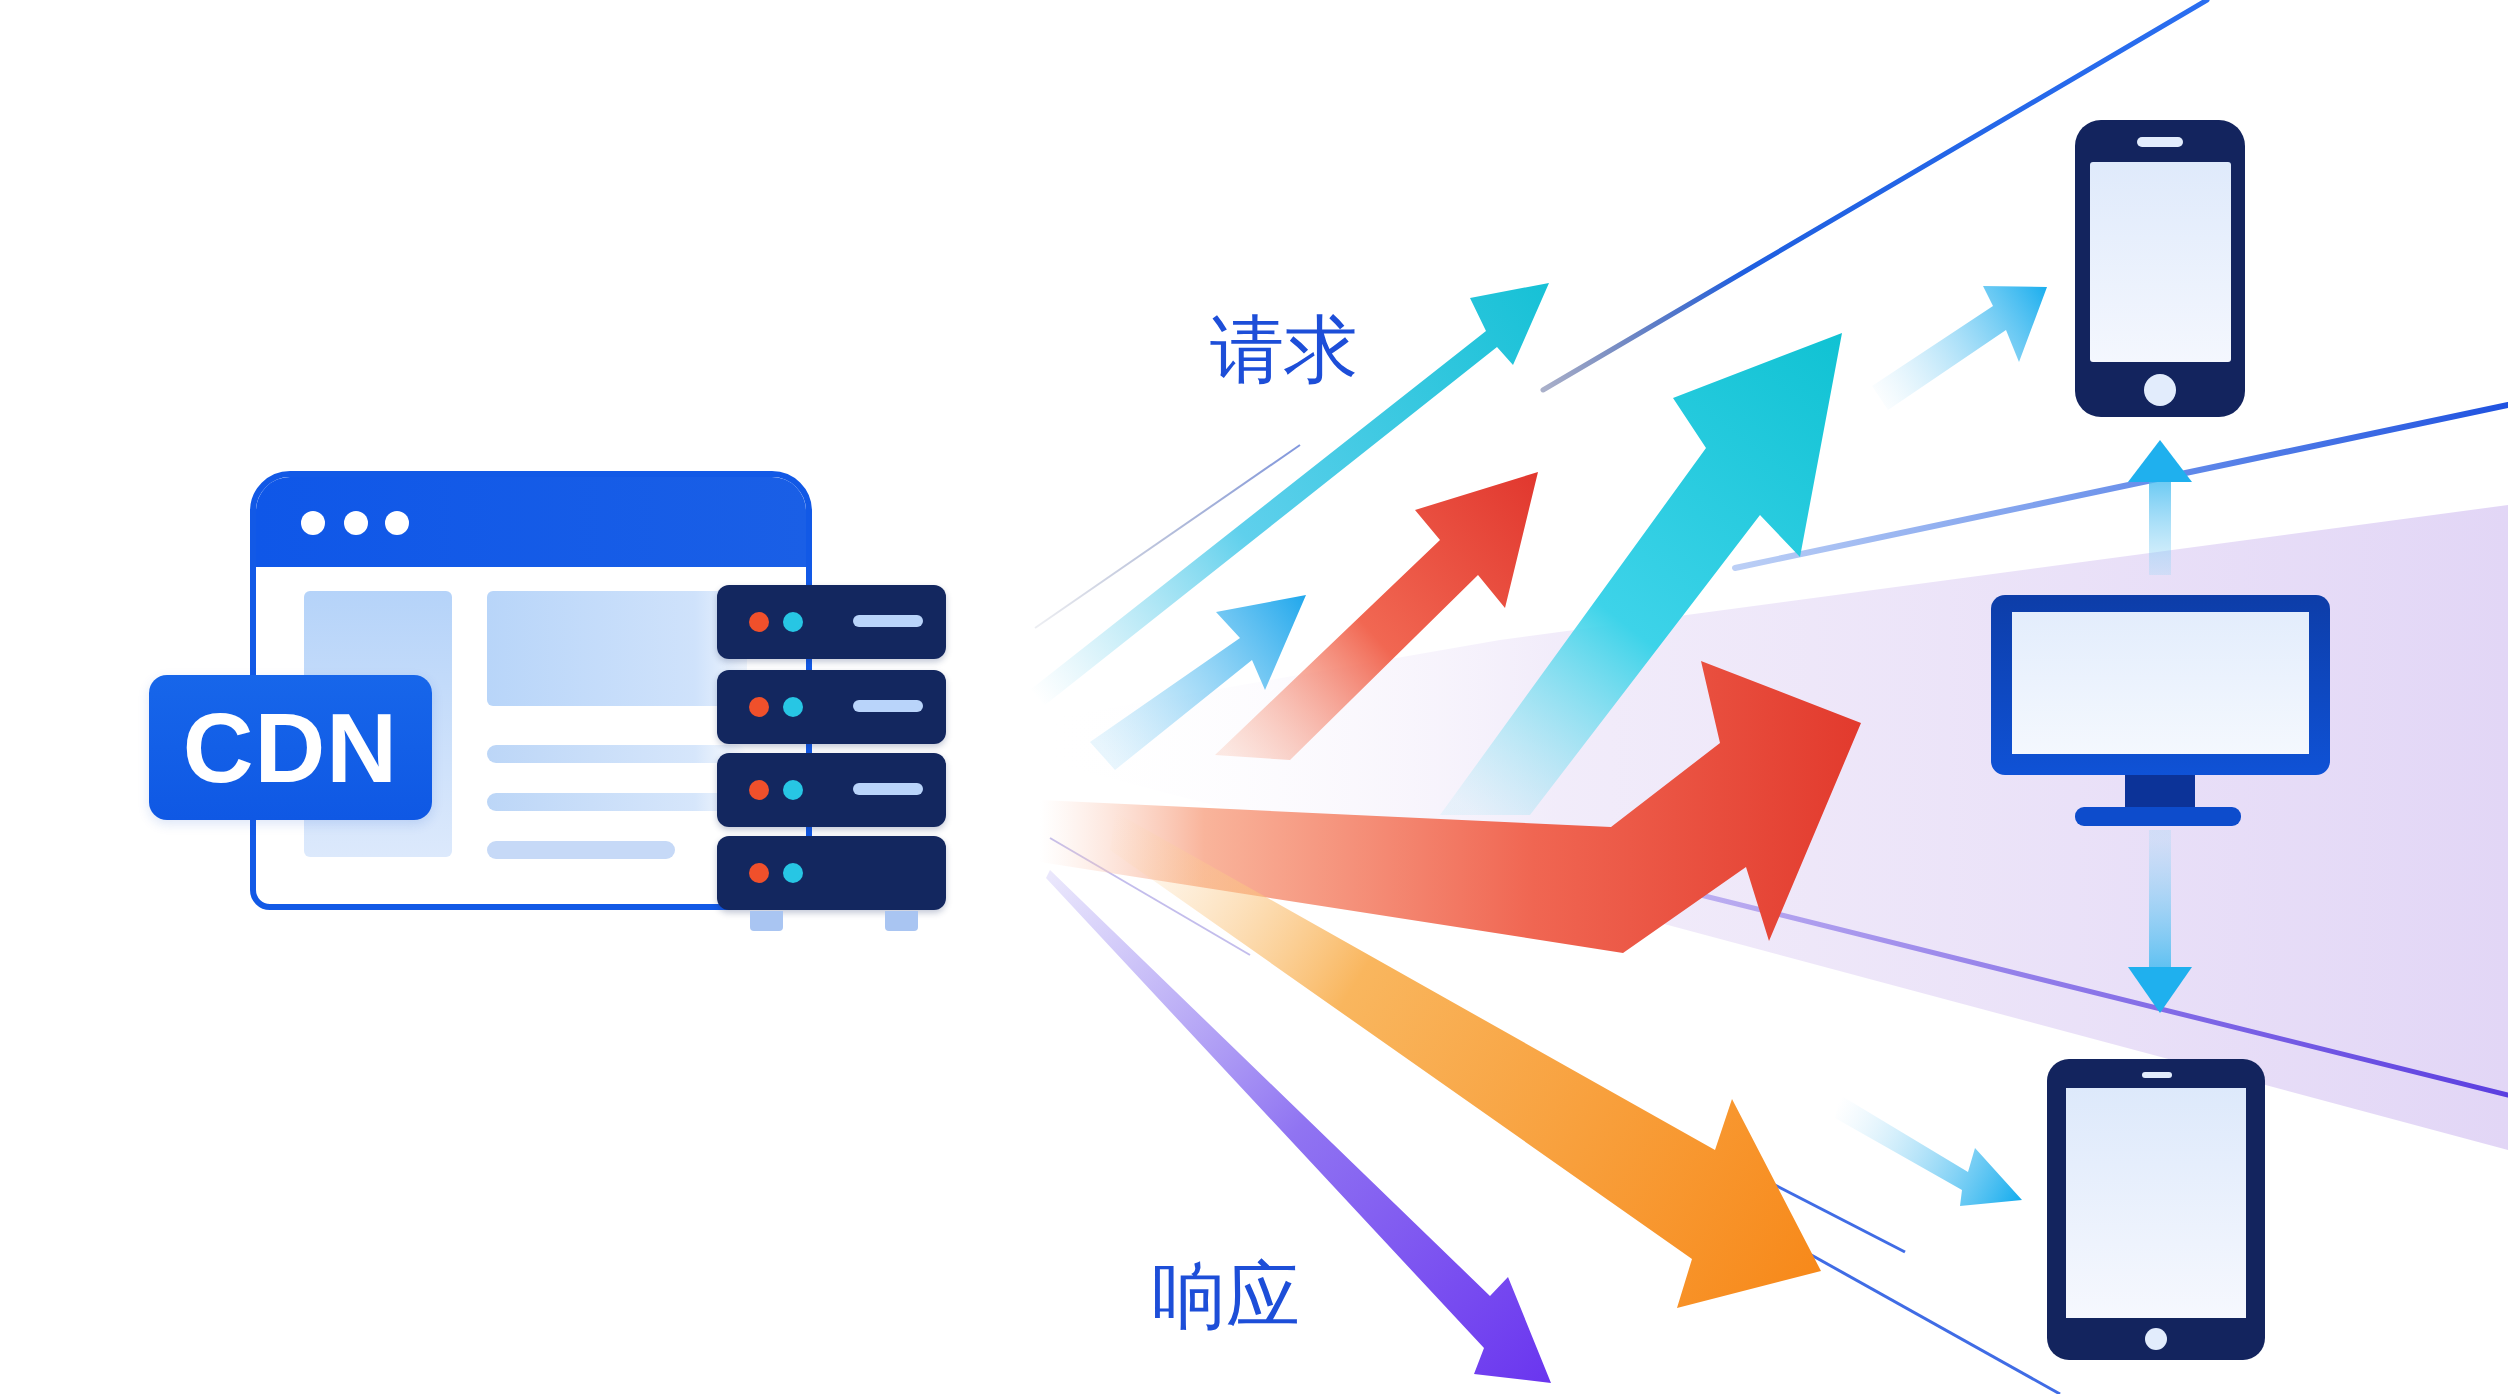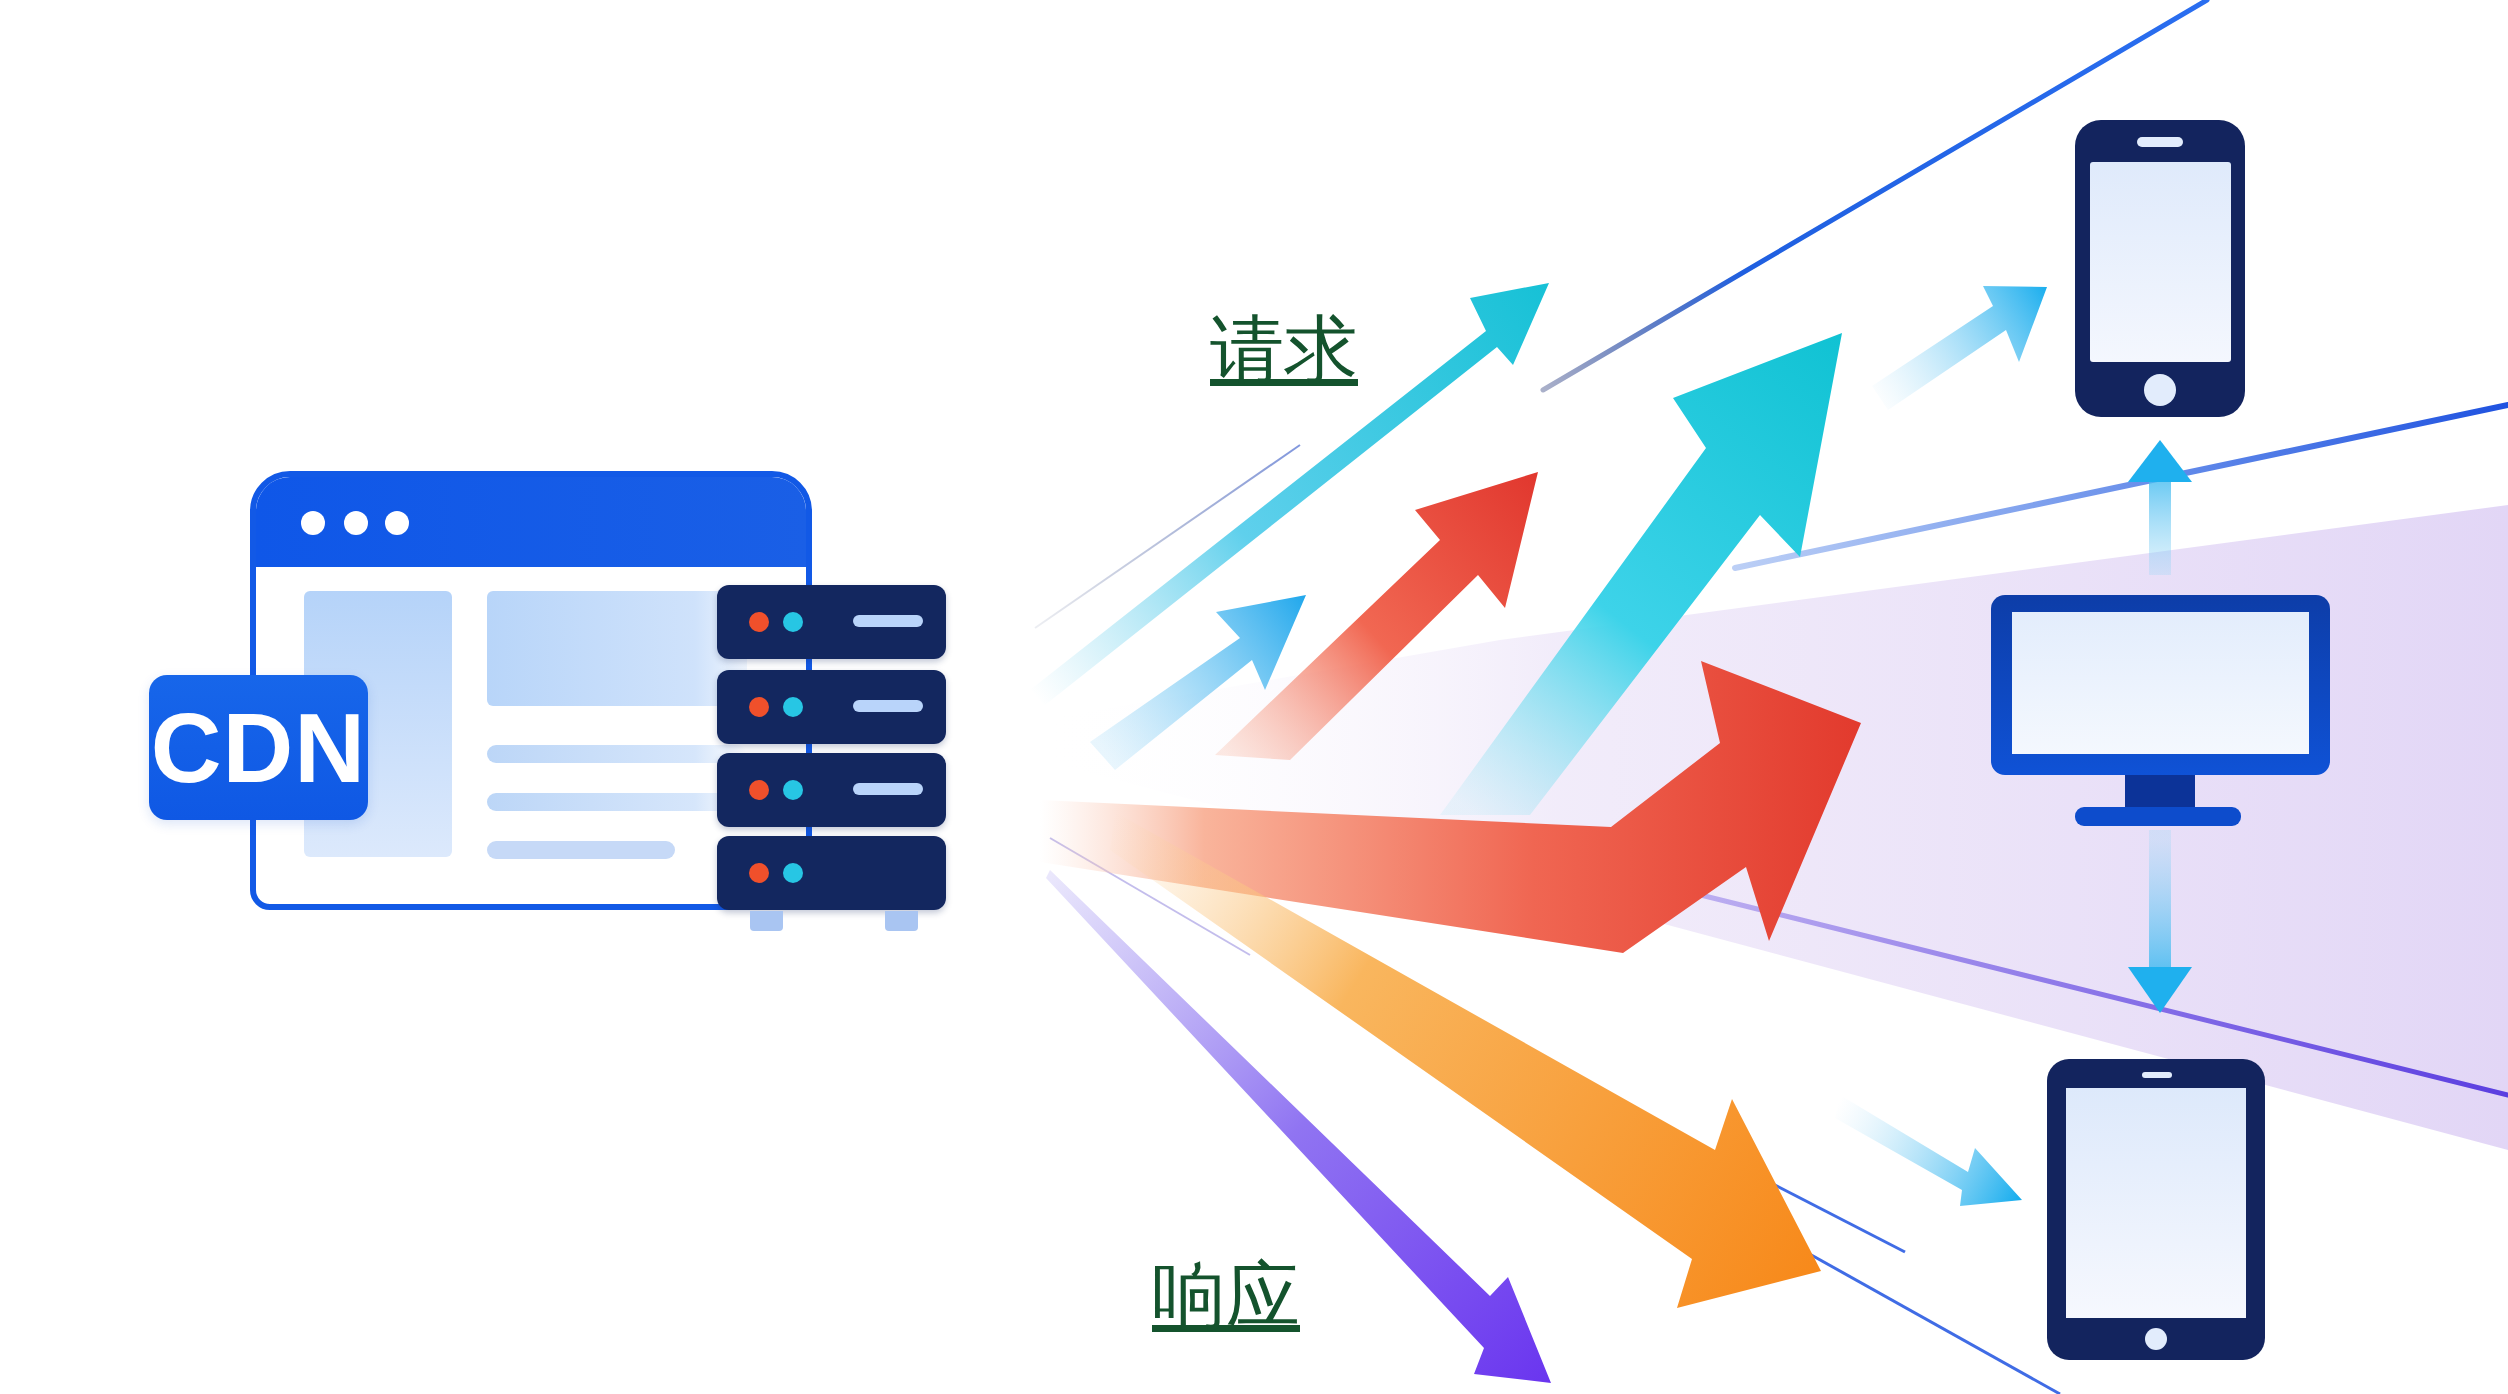--- a/index.html
+++ b/index.html
@@ -20,21 +20,21 @@
   .browser-bar {
     left: 0; top: 0; width: 100%; height: 90px;
     background: linear-gradient(90deg, #0f57e8, #1a5fe6);
   }
   .dot { width: 24px; height: 24px; border-radius: 50%; background: #ffffff; top: 34px; }
   .blk { background: linear-gradient(180deg, #b5d3f9, #dce9fc); border-radius: 6px; }
   .bar-line { height: 18px; border-radius: 9px; background: linear-gradient(90deg, #bcd6f7, #d6e6fb 80%, rgba(214,230,251,0)); }
 
   
   .cdn-badge {
-    left: 149px; top: 675px; width: 219px; height: 145px;
+    left: 149px; top: 675px; width: 283px; height: 145px;
     background: linear-gradient(180deg, #1766ea, #0f58e4);
     border-radius: 18px;
     display: flex; align-items: center; justify-content: center;
     box-shadow: 0 4px 12px rgba(20,80,200,0.15);
   }
   .cdn-badge span {
     color: #ffffff; font-family: "Liberation Sans", sans-serif; font-weight: bold;
     font-size: 98px; letter-spacing: 1px; line-height: 1;
   }
 
@@ -45,23 +45,22 @@
     box-shadow: 0 3px 6px rgba(19,39,95,0.25);
   }
   .led { width: 20px; height: 20px; border-radius: 50%; top: 27px; }
   .led.red { left: 32px; background: #f0502b; }
   .led.cyan { left: 66px; background: #27c6e4; }
   .server-bar { left: 136px; top: 30px; width: 70px; height: 12px; border-radius: 6px; background: #b9d4fa; }
   .server-foot { top: 911px; width: 33px; height: 20px; background: #a9c5f2; border-radius: 0 0 4px 4px; }
 
   
   .label {
-    font-family: "DejaVu Sans", sans-serif; font-size: 74px; color: #14532d; line-height: 1;
+    font-family: "DejaVu Sans", sans-serif; font-size: 74px; color: #1d4ed8; line-height: 1;
     white-space: nowrap;
-    text-decoration: underline;
   }
 
   
   .phone {
     left: 2075px; top: 120px; width: 170px; height: 297px;
     background: #13245e; border-radius: 26px;
   }
   .phone-screen { left: 15px; top: 42px; width: 141px; height: 200px; background: linear-gradient(180deg, #dfeafb, #f4f7fe); border-radius: 3px; }
   .phone-speaker { left: 62px; top: 17px; width: 46px; height: 10px; border-radius: 5px; background: #e2ecfc; }
   .phone-home { left: 69px; top: 254px; width: 32px; height: 32px; border-radius: 50%; background: #e2ecfc; }

